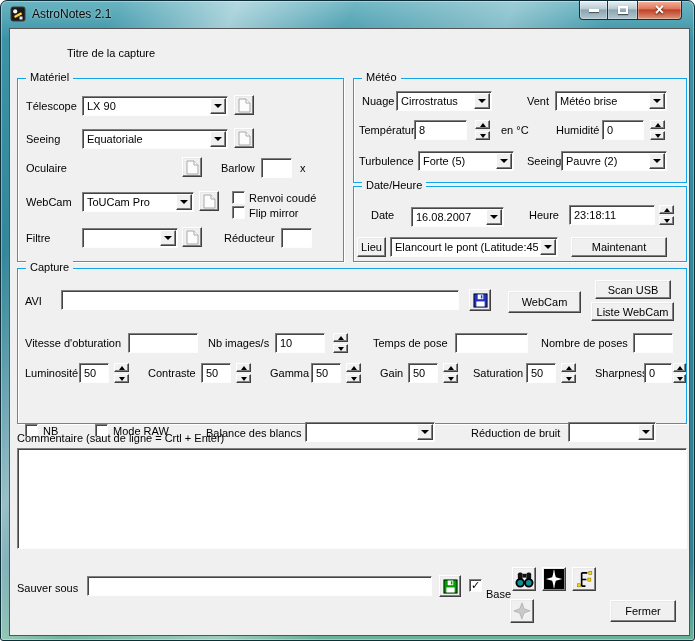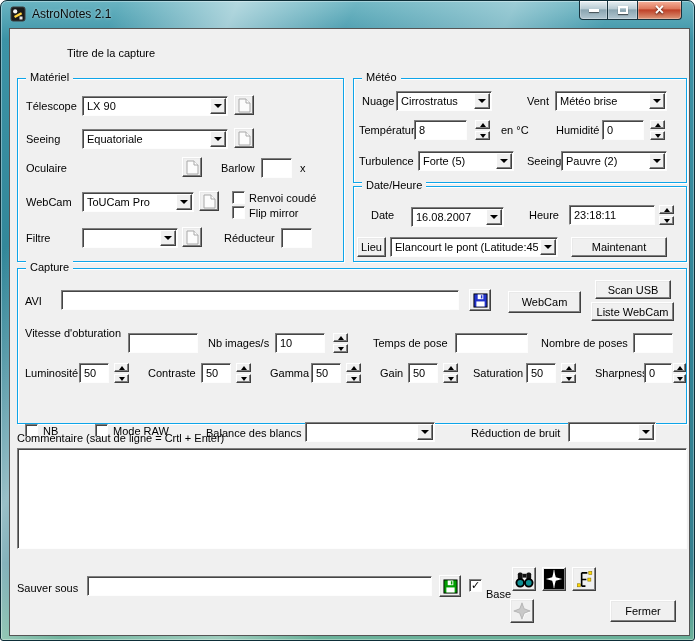--- a/index.html
+++ b/index.html
@@ -270,21 +270,21 @@
           <rect x="1" y="1" width="14" height="14" fill="#2233cc" stroke="#000"></rect>
           <rect x="5" y="1.6" width="6" height="5" fill="#fff"></rect>
           <rect x="8.4" y="2.4" width="1.6" height="3.4" fill="#2233cc"></rect>
           <rect x="3.6" y="9" width="8.8" height="5.4" fill="#fff"></rect>
         </svg>
       </div>
       <div class="btn" style="left:490px;top:22px;width:73px;height:22px;">WebCam</div>
       <div class="btn" style="left:577px;top:11px;width:76px;height:19px;">Scan USB</div>
       <div class="btn" style="left:573px;top:33px;width:83px;height:19px;">Liste WebCam</div>
 
-      <span class="lbl" style="left:7px;top:58px;">Vitesse d'obturation</span>
+      <span class="lbl" style="left:7px;top:68px;">Vitesse d'obturation</span>
       <input class="edit" style="left: 110px; top: 64px; width: 70px;" value="">
       <span class="lbl" style="left:190px;top:68px;">Nb images/s</span>
       <input class="edit" style="left: 257px; top: 64px; width: 50px;" value="10">
       <div class="spin" style="left:315px;top:64px;">
         <div class="spinb up">
             <i class="tri-u"></i>
           </div>
         <div class="spinb dn">
             <i class="tri-d"></i>
           </div>

